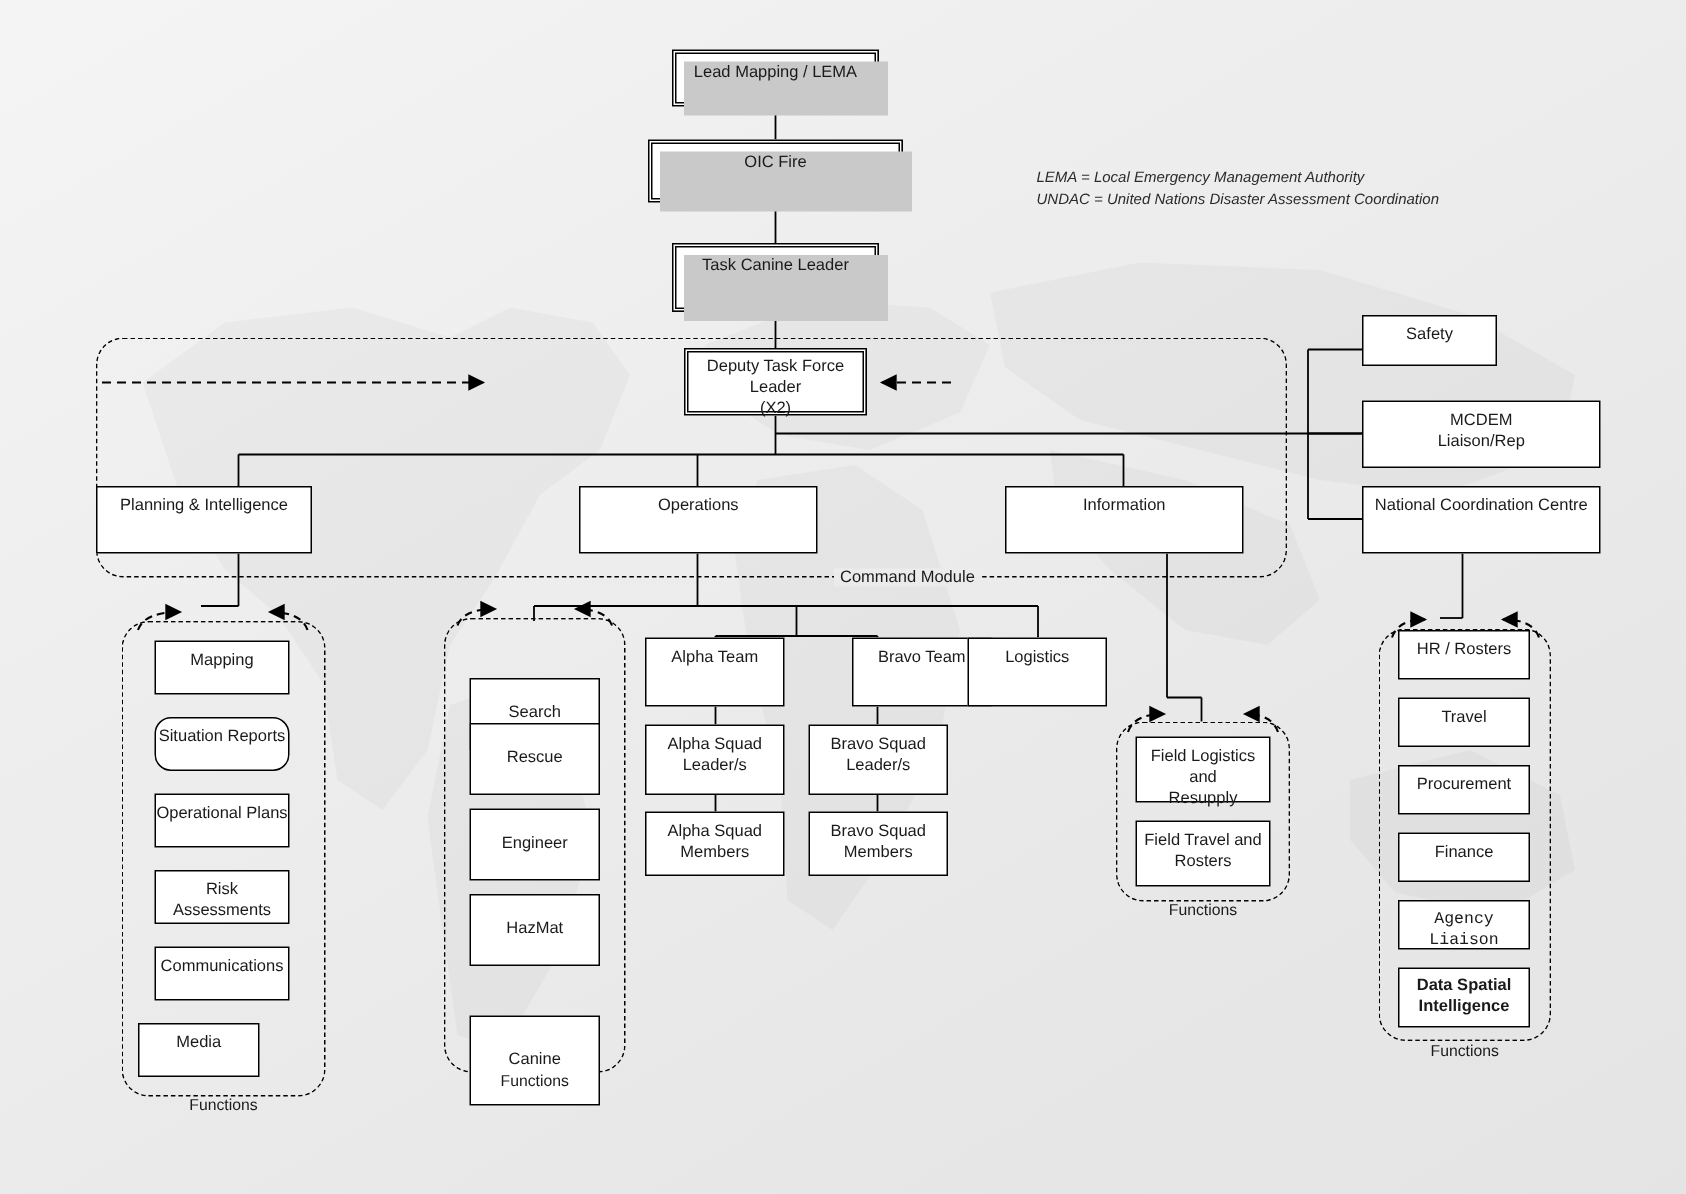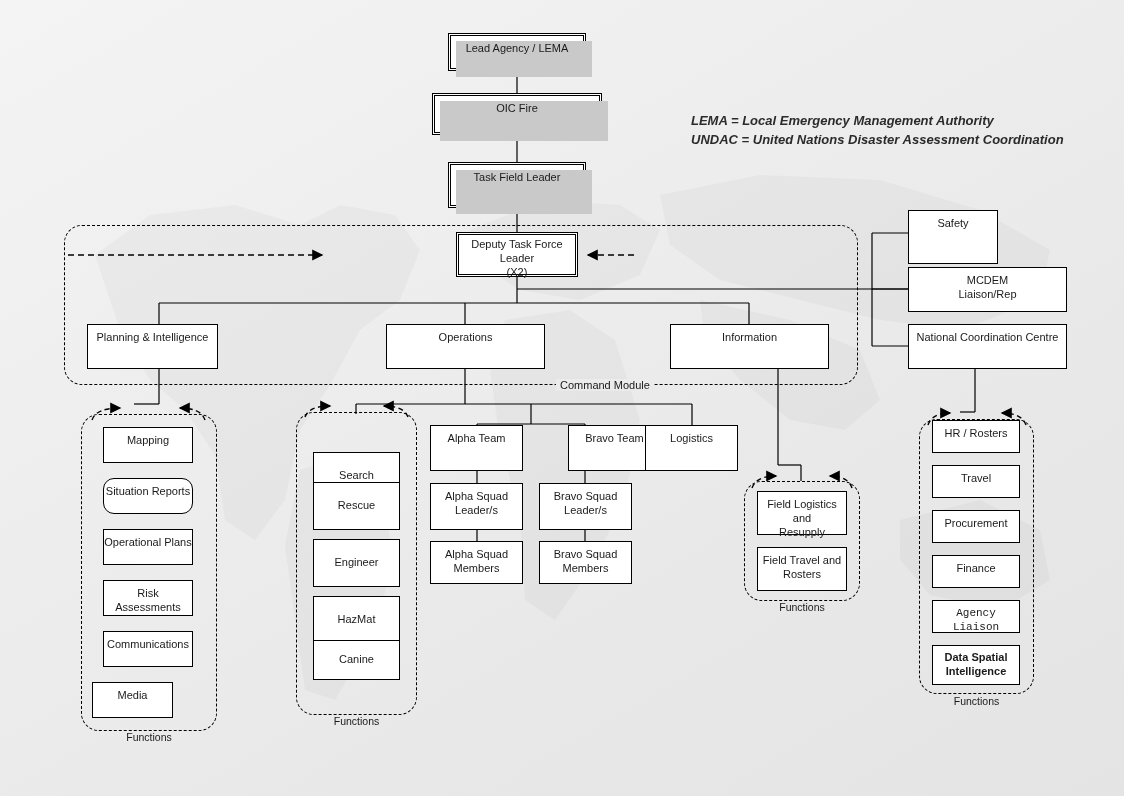--- a/index.html
+++ b/index.html
@@ -81,27 +81,26 @@
     position: absolute;
     font-size: 11px;
     color: #1a1a1a;
     background: linear-gradient(180deg, #ececec, #eaeaea);
     padding: 0 4px;
     z-index: 6;
     white-space: nowrap;
   }
   .legend {
     position: absolute;
-    font-size: 13px;
+    font-size: 10px;
     font-style: italic;
     color: #2b2b2b;
     line-height: 1.45;
     z-index: 6;
     white-space: nowrap;
-    font-weight: bold;
   }
 </style>
 </head>
 <body>
 
 <div id="canvas">
 
   <svg id="worldmap" viewBox="0 0 1124 796" preserveAspectRatio="none" aria-hidden="true">
     <g fill="#7a7a7a">
       <path d="M95 255 L150 215 L235 205 L300 225 L340 205 L395 215 L420 250 L400 300 L360 330 L330 385 L300 430 L285 500 L255 540 L225 520 L215 455 L185 410 L150 380 L120 330 Z"></path>
@@ -188,50 +187,50 @@
 
   <div class="group" style="left:64px; top:225px; width:794px; height:160px;"></div>
   <div class="cm-label" style="left:556px; top:385px; transform:translateY(-50%);">Command Module</div>
 
   <div class="legend" style="left:691px; top:112px;">
     <div>LEMA = Local Emergency Management Authority</div>
     <div>UNDAC = United Nations Disaster Assessment Coordination</div>
   </div>
 
   <div class="box dbl shadow" style="left:448px; top:33px; width:138px; height:38px;">
-    <span>Lead Agency / LEMA</span>
+    <span>Lead Mapping / LEMA</span>
   </div>
 
   <div class="box dbl shadow" style="left:432px; top:93px; width:170px; height:42px;">
     <span>OIC Fire</span>
   </div>
 
   <div class="box dbl shadow" style="left:448px; top:162px; width:138px; height:46px;">
-    <span>Task Field Leader</span>
+    <span>Task Canine Leader</span>
   </div>
 
   <div class="box dbl" style="left:456px; top:232px; width:122px; height:45px; padding-top:5px;">
     <div>Deputy Task Force</div>
     <div>Leader</div>
     <div>(X2)</div>
   </div>
 
-  <div class="box" style="left:87px; top:324px; width:131px; height:45px;">
+  <div class="box" style="left:64px; top:324px; width:144px; height:45px;">
     <span>Planning &amp; Intelligence</span>
   </div>
 
   <div class="box" style="left:386px; top:324px; width:159px; height:45px;">
     <span>Operations</span>
   </div>
 
   <div class="box" style="left:670px; top:324px; width:159px; height:45px;">
     <span>Information</span>
   </div>
 
-  <div class="box" style="left:908px; top:210px; width:90px; height:54px;">
+  <div class="box" style="left:908px; top:210px; width:90px; height:34px;">
     <span>Safety</span>
   </div>
 
   <div class="box" style="left:908px; top:267px; width:159px; height:45px;">
     <div>MCDEM</div>
     <div>Liaison/Rep</div>
   </div>
 
   <div class="box" style="left:908px; top:324px; width:159px; height:45px;">
     <span>National Coordination Centre</span>
@@ -267,21 +266,21 @@
   </div>
   <div class="box mid" style="left:313px; top:482px; width:87px; height:48px;">
     <span>Rescue</span>
   </div>
   <div class="box mid" style="left:313px; top:539px; width:87px; height:48px;">
     <span>Engineer</span>
   </div>
   <div class="box mid" style="left:313px; top:596px; width:87px; height:48px;">
     <span>HazMat</span>
   </div>
-  <div class="box mid" style="left:313px; top:640px; width:87px; height:40px;">
+  <div class="box mid" style="left:313px; top:677px; width:87px; height:60px;">
     <span>Canine</span>
   </div>
 
   <div class="box" style="left:430px; top:425px; width:93px; height:46px;">
     <span>Alpha Team</span>
   </div>
   <div class="box" style="left:430px; top:483px; width:93px; height:47px;">
     <div>Alpha Squad</div>
     <div>Leader/s</div>
   </div>

